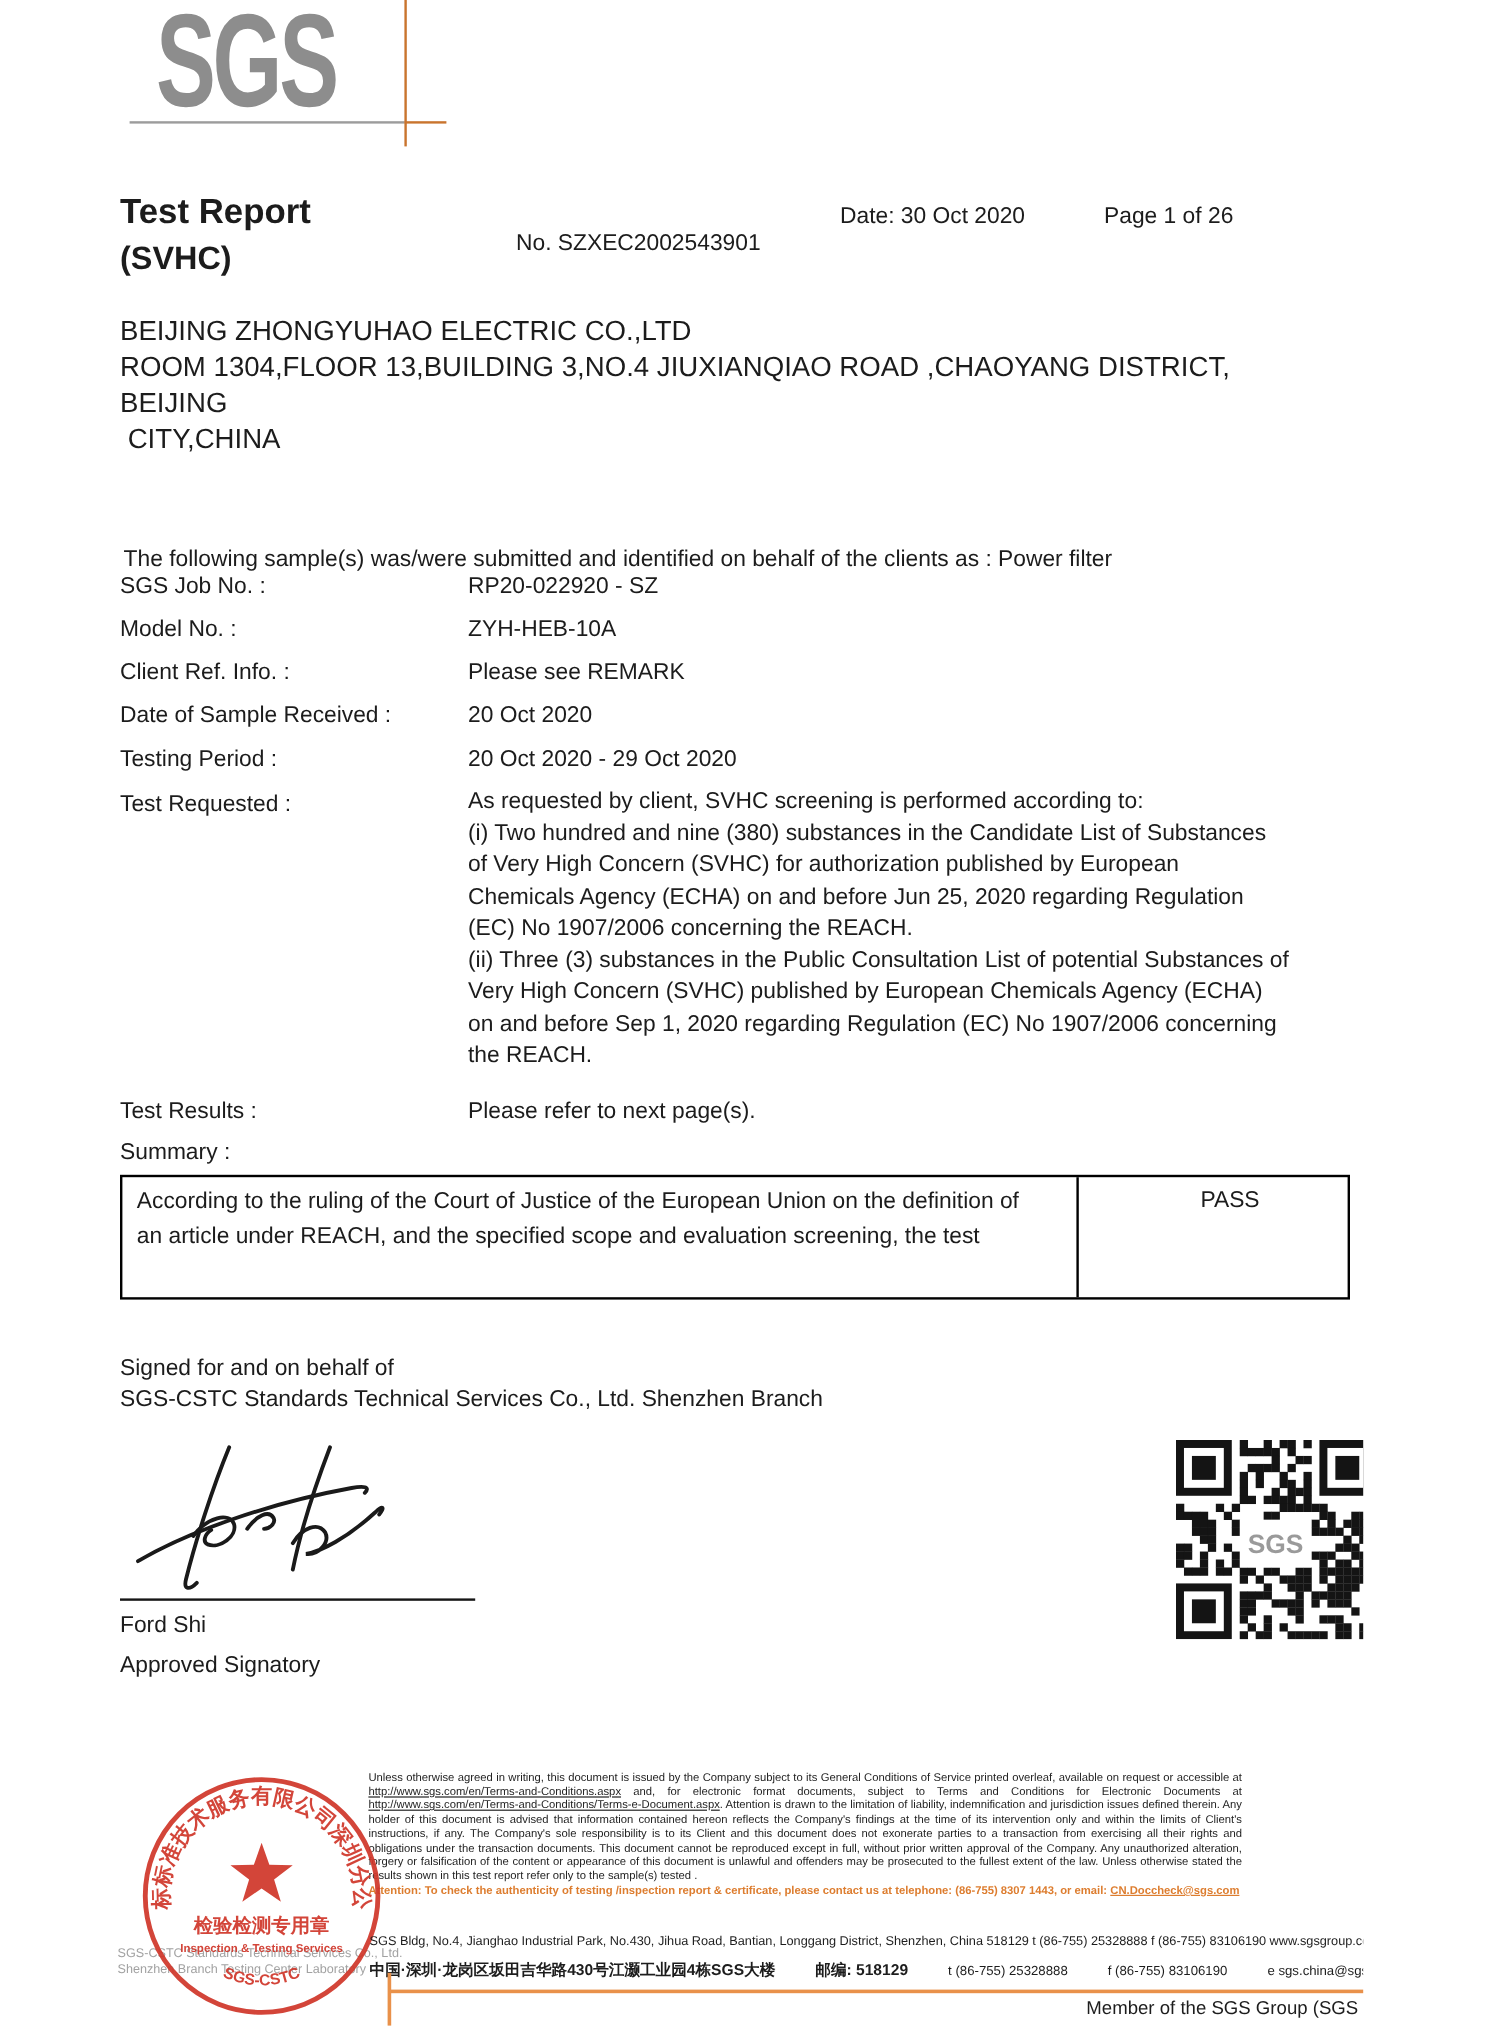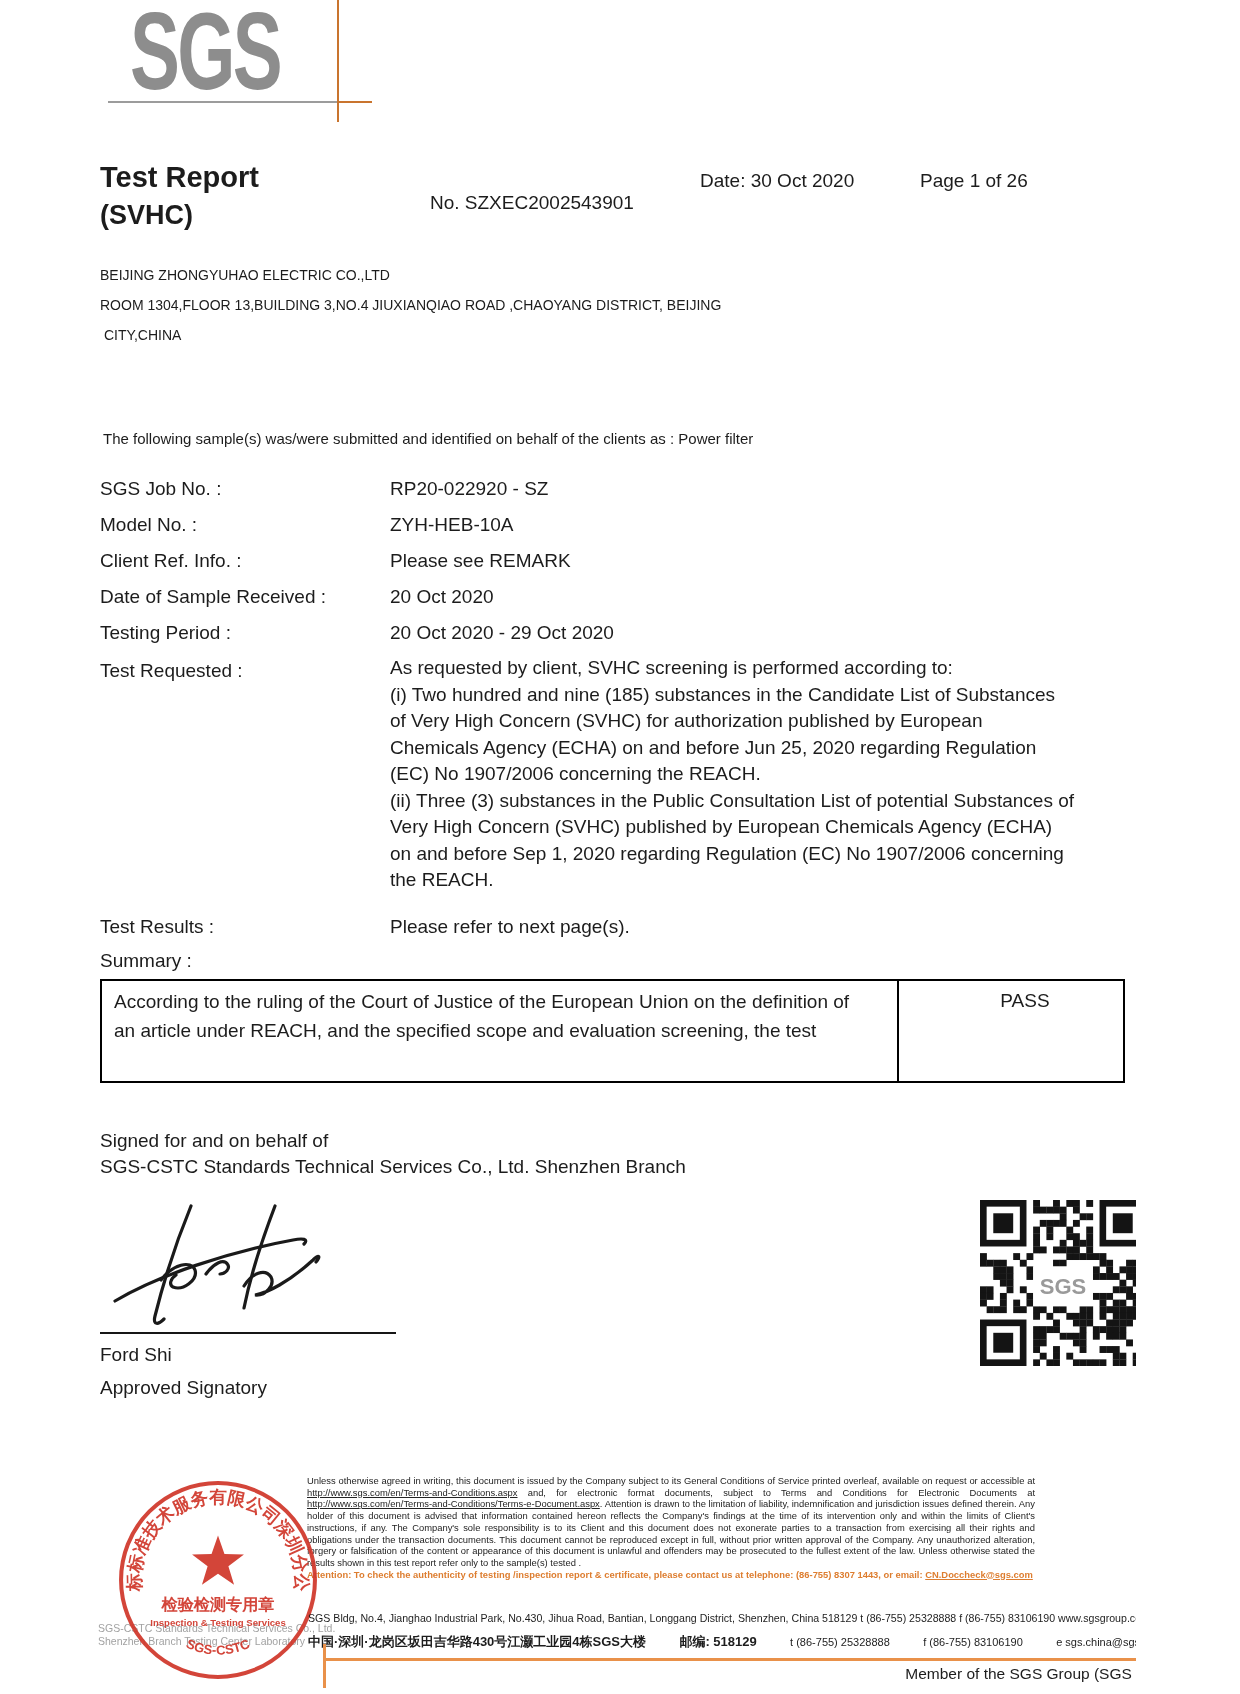--- a/index.html
+++ b/index.html
@@ -13,24 +13,24 @@
   #cross-v{left:337px;top:0;width:2px;height:122px;background:#c9742e;}
   #cross-h{left:108px;top:101px;width:229px;height:2px;background:#9c9c9c;}
   #cross-h2{left:337px;top:101px;width:35px;height:2px;background:#c9742e;}
 
   #title{left:100px;top:161px;font-size:29px;font-weight:bold;letter-spacing:0;}
   #title2{left:100px;top:200px;font-size:27px;font-weight:bold;}
   #report-no{left:430px;top:170px;font-size:19px;margin-top:22px;}
   #report-date{left:700px;top:170px;font-size:19px;}
   #report-page{left:920px;top:170px;font-size:19px;}
 
-  #client{left:100px;top:260px;font-size:14px;line-height:30px;width:1000px;}
+  #client{left:100px;top:260px;font-size:23px;line-height:30px;width:1000px;}
   .pre{white-space:pre-wrap;}
 
-  #sample-intro{left:103px;top:430px;font-size:15px;white-space:nowrap;}
+  #sample-intro{left:103px;top:456px;font-size:19px;white-space:nowrap;}
 
   .fr{position:absolute;left:100px;width:1060px;font-size:19px;white-space:nowrap;}
   .fr .lbl{display:inline-block;width:290px;}
   #fr0{top:478px;} #fr1{top:514px;} #fr2{top:550px;} #fr3{top:586px;} #fr4{top:622px;}
   #tr-label{left:100px;top:660px;font-size:19px;}
   #tr-lines{left:390px;top:655px;width:720px;font-size:19px;line-height:26.5px;}
   #tr-lines div{white-space:nowrap;}
   #results-row{top:916px;}
 
   #summary-heading{left:100px;top:950px;font-size:19px;}
@@ -99,21 +99,21 @@
   <div class="fr" id="fr3">
     <span class="lbl">Date of Sample Received :</span><span class="val">20 Oct 2020</span>
   </div>
   <div class="fr" id="fr4">
     <span class="lbl">Testing Period :</span><span class="val">20 Oct 2020 - 29 Oct 2020</span>
   </div>
 
   <div class="abs" id="tr-label">Test Requested :</div>
   <div class="abs" id="tr-lines">
       <div>As requested by client, SVHC screening is performed according to:</div>
-      <div>(i) Two hundred and nine (185) substances in the Candidate List of Substances</div>
+      <div>(i) Two hundred and nine (380) substances in the Candidate List of Substances</div>
       <div>of Very High Concern (SVHC) for authorization published by European</div>
       <div>Chemicals Agency (ECHA) on and before Jun 25, 2020 regarding Regulation</div>
       <div>(EC) No 1907/2006 concerning the REACH.</div>
       <div>(ii) Three (3) substances in the Public Consultation List of potential Substances of</div>
       <div>Very High Concern (SVHC) published by European Chemicals Agency (ECHA)</div>
       <div>on and before Sep 1, 2020 regarding Regulation (EC) No 1907/2006 concerning</div>
       <div>the REACH.</div>
     </div>
 
   <div class="fr" id="results-row">

